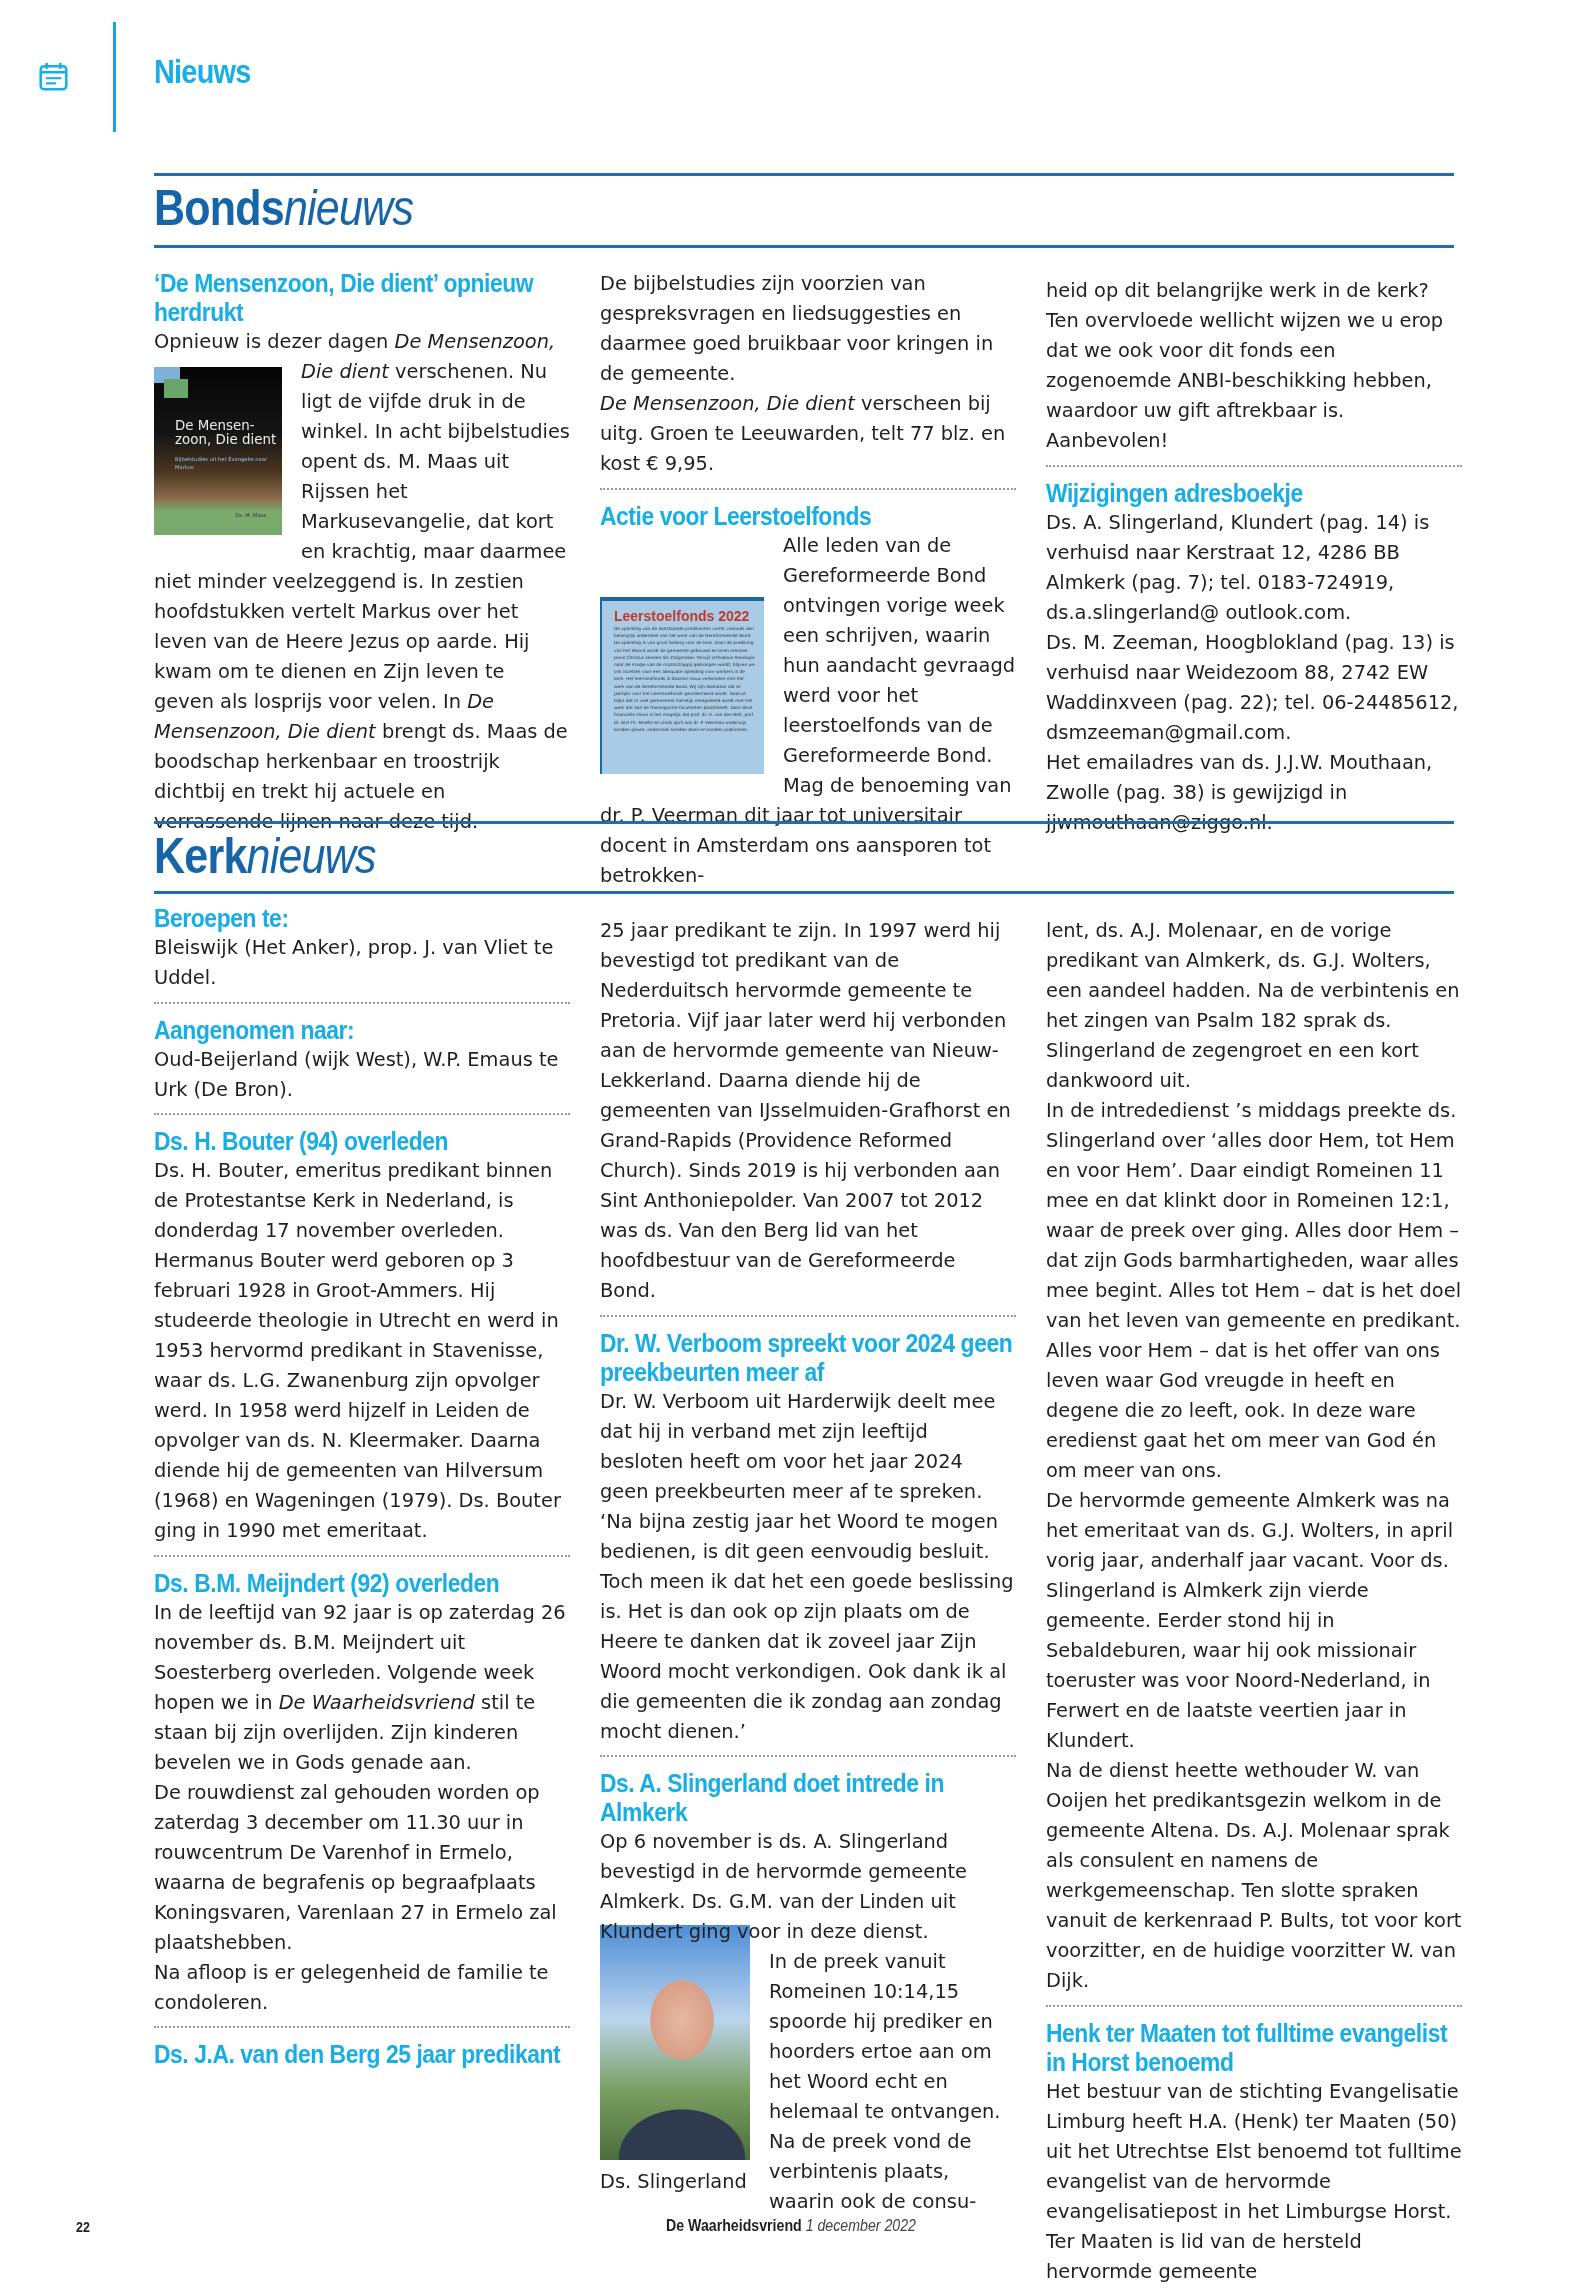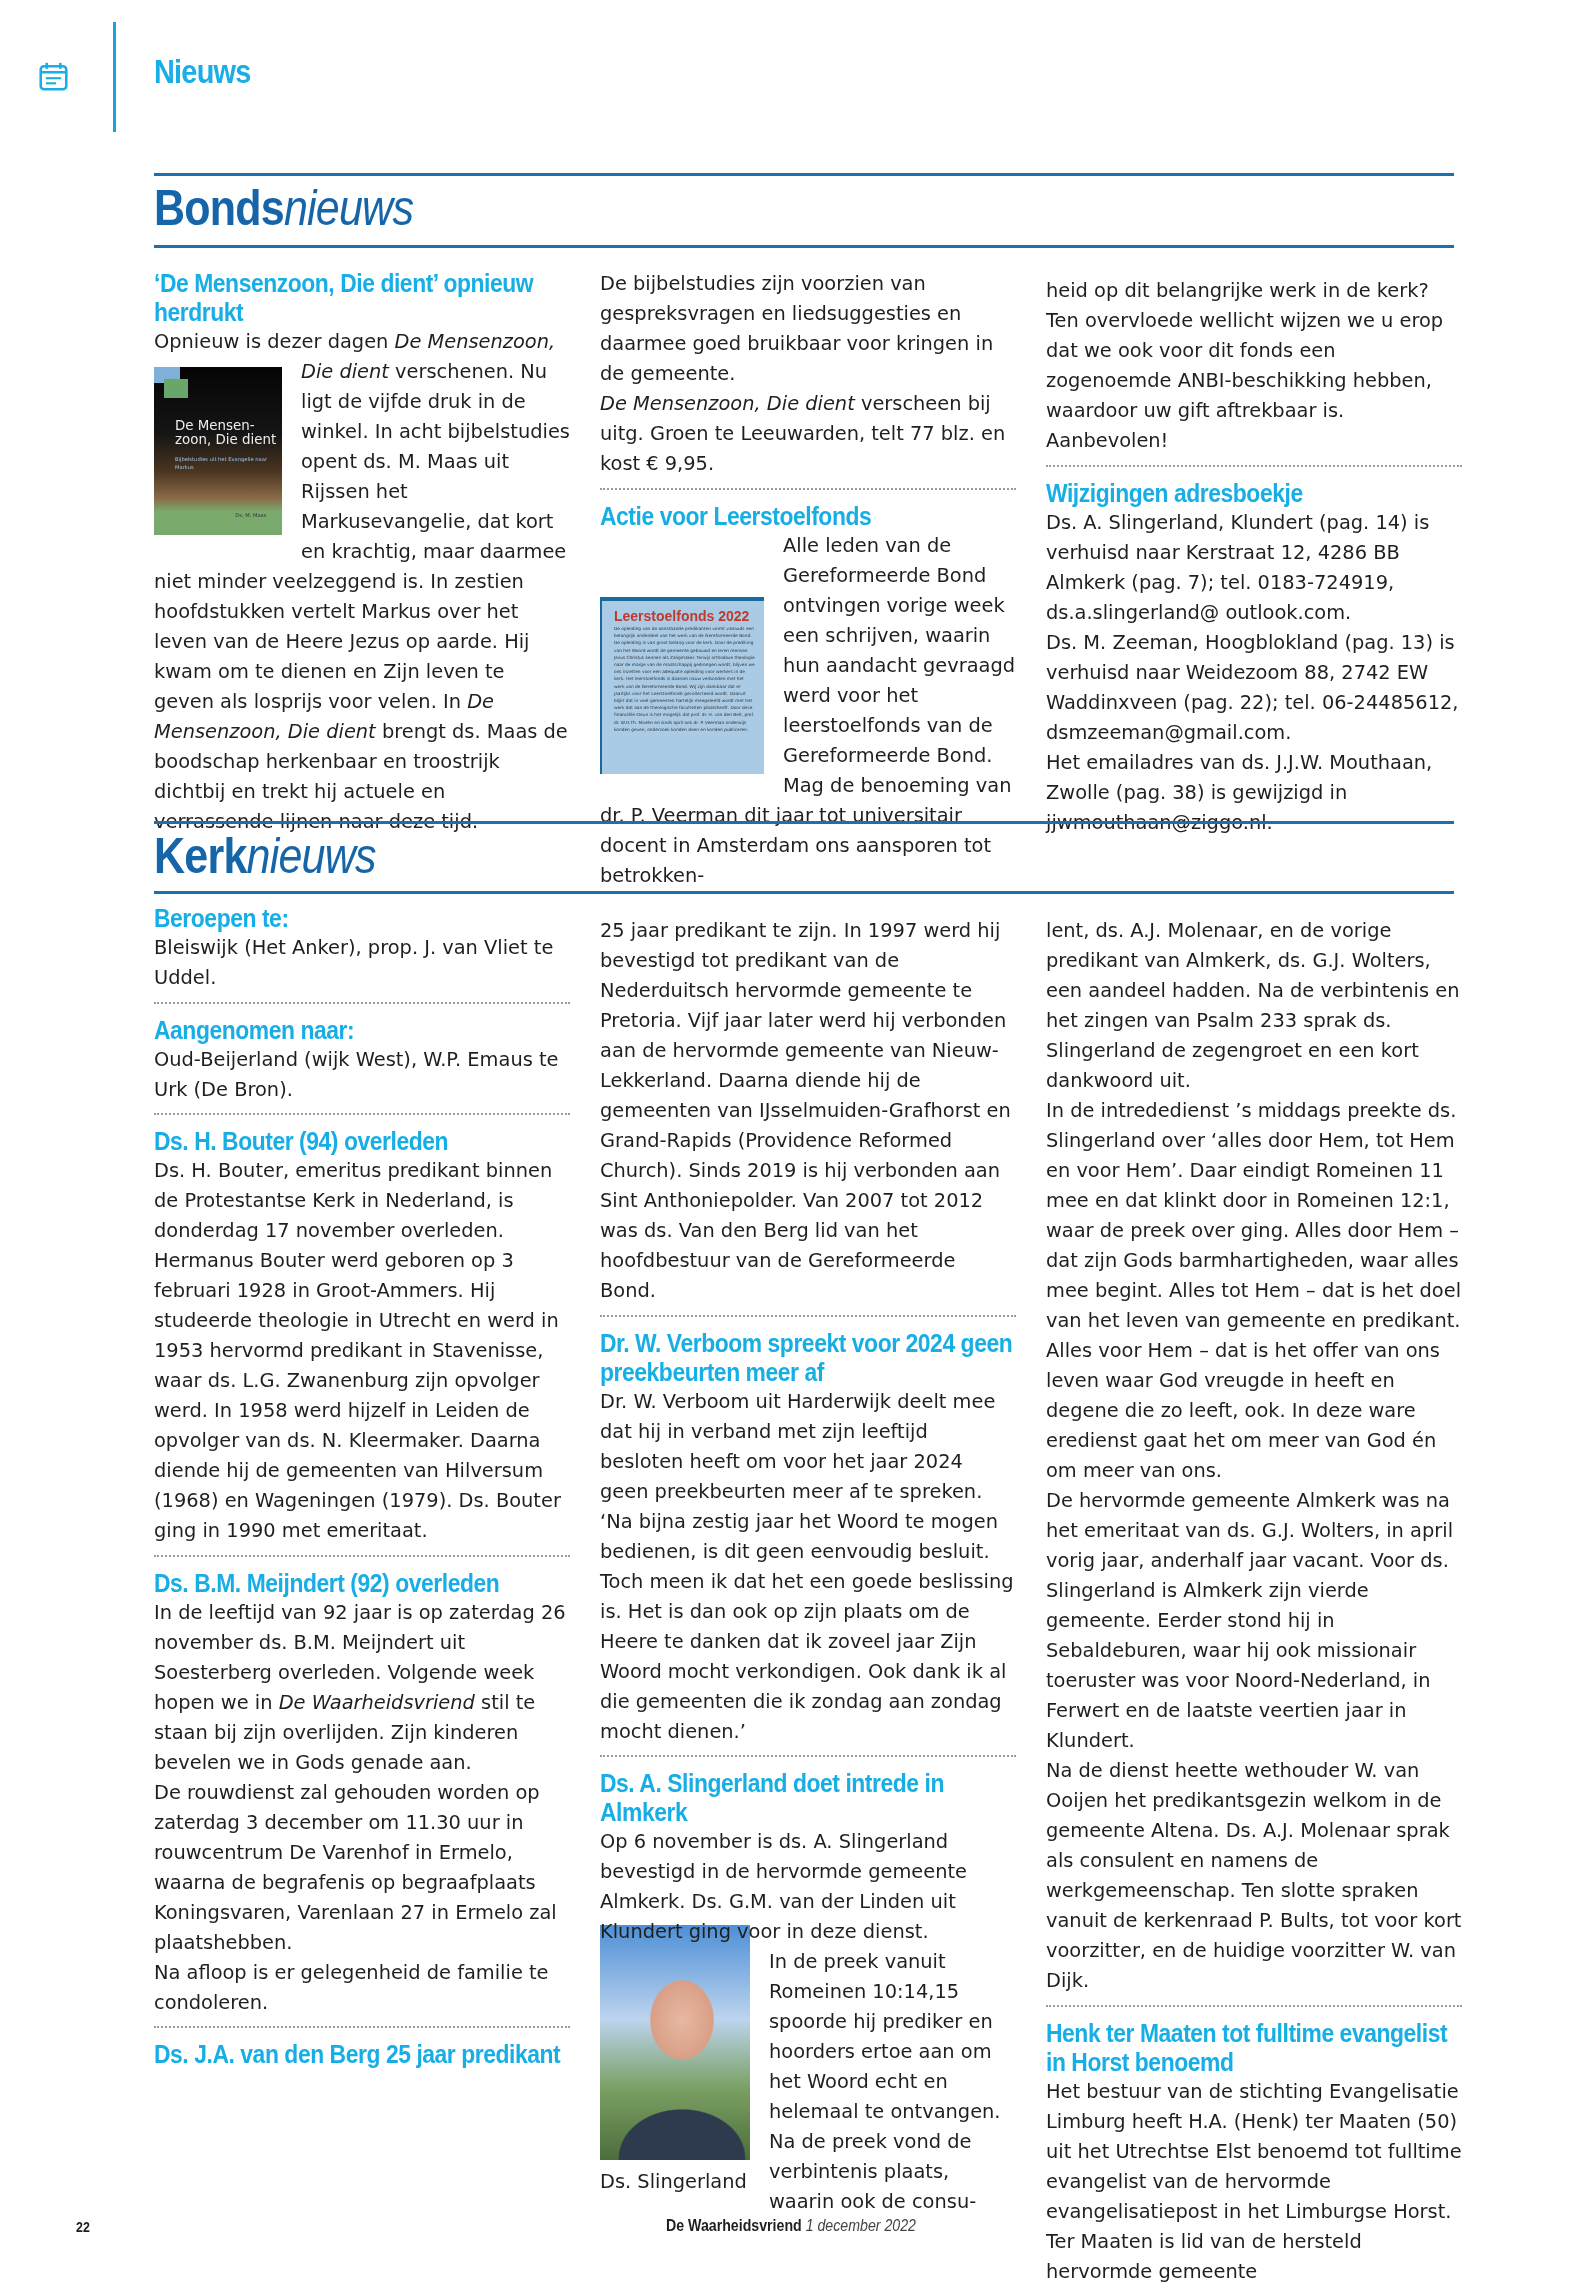--- a/index.html
+++ b/index.html
@@ -132,21 +132,21 @@
   <h3 class="h">Ds. A. Slingerland doet intrede in Almkerk</h3>
   <p style="width:416px;">Op 6 november is ds. A. Slingerland bevestigd in de hervormde gemeente Almkerk. Ds. G.M. van der Linden uit Klundert ging voor in deze dienst.</p>
   <div style="float:left; margin:-22.4px 19px 0 0;">
     <div class="photo"></div>
     <div class="caption">Ds. Slingerland</div>
   </div>
   <p>In de preek vanuit Romeinen 10:14,15 spoorde hij prediker en hoorders ertoe aan om het Woord echt en helemaal te ontvangen. Na de preek vond de verbintenis plaats, waarin ook de consu-</p>
 </div>
 
 <div class="abs col" style="left:1046px; top:916px;">
-  <p>lent, ds. A.J. Molenaar, en de vorige predikant van Almkerk, ds. G.J. Wolters, een aandeel hadden. Na de verbintenis en het zingen van Psalm 233 sprak ds. Slingerland de zegengroet en een kort dankwoord uit.</p>
+  <p>lent, ds. A.J. Molenaar, en de vorige predikant van Almkerk, ds. G.J. Wolters, een aandeel hadden. Na de verbintenis en het zingen van Psalm 182 sprak ds. Slingerland de zegengroet en een kort dankwoord uit.</p>
   <p>In de intrededienst ’s middags preekte ds. Slingerland over ‘alles door Hem, tot Hem en voor Hem’. Daar eindigt Romeinen 11 mee en dat klinkt door in Romeinen 12:1, waar de preek over ging. Alles door Hem – dat zijn Gods barmhartigheden, waar alles mee begint. Alles tot Hem – dat is het doel van het leven van gemeente en predikant. Alles voor Hem – dat is het offer van ons leven waar God vreugde in heeft en degene die zo leeft, ook. In deze ware eredienst gaat het om meer van God én om meer van ons.</p>
   <p>De hervormde gemeente Almkerk was na het emeritaat van ds. G.J. Wolters, in april vorig jaar, anderhalf jaar vacant. Voor ds. Slingerland is Almkerk zijn vierde gemeente. Eerder stond hij in Sebaldeburen, waar hij ook missionair toeruster was voor Noord-Nederland, in Ferwert en de laatste veertien jaar in Klundert.</p>
   <p>Na de dienst heette wethouder W. van Ooijen het predikantsgezin welkom in de gemeente Altena. Ds. A.J. Molenaar sprak als consulent en namens de werkgemeenschap. Ten slotte spraken vanuit de kerkenraad P. Bults, tot voor kort voorzitter, en de huidige voorzitter W. van Dijk.</p>
   <div class="dots"></div>
   <h3 class="h">Henk ter Maaten tot fulltime evangelist in Horst benoemd</h3>
   <p>Het bestuur van de stichting Evangelisatie Limburg heeft H.A. (Henk) ter Maaten (50) uit het Utrechtse Elst benoemd tot fulltime evangelist van de hervormde evangelisatiepost in het Limburgse Horst. Ter Maaten is lid van de hersteld hervormde gemeente</p>
 </div>
 
 <div class="abs footer-num">22</div>
 <div class="abs footer-mag"><b>De Waarheidsvriend</b> <i>1 december 2022</i></div>

